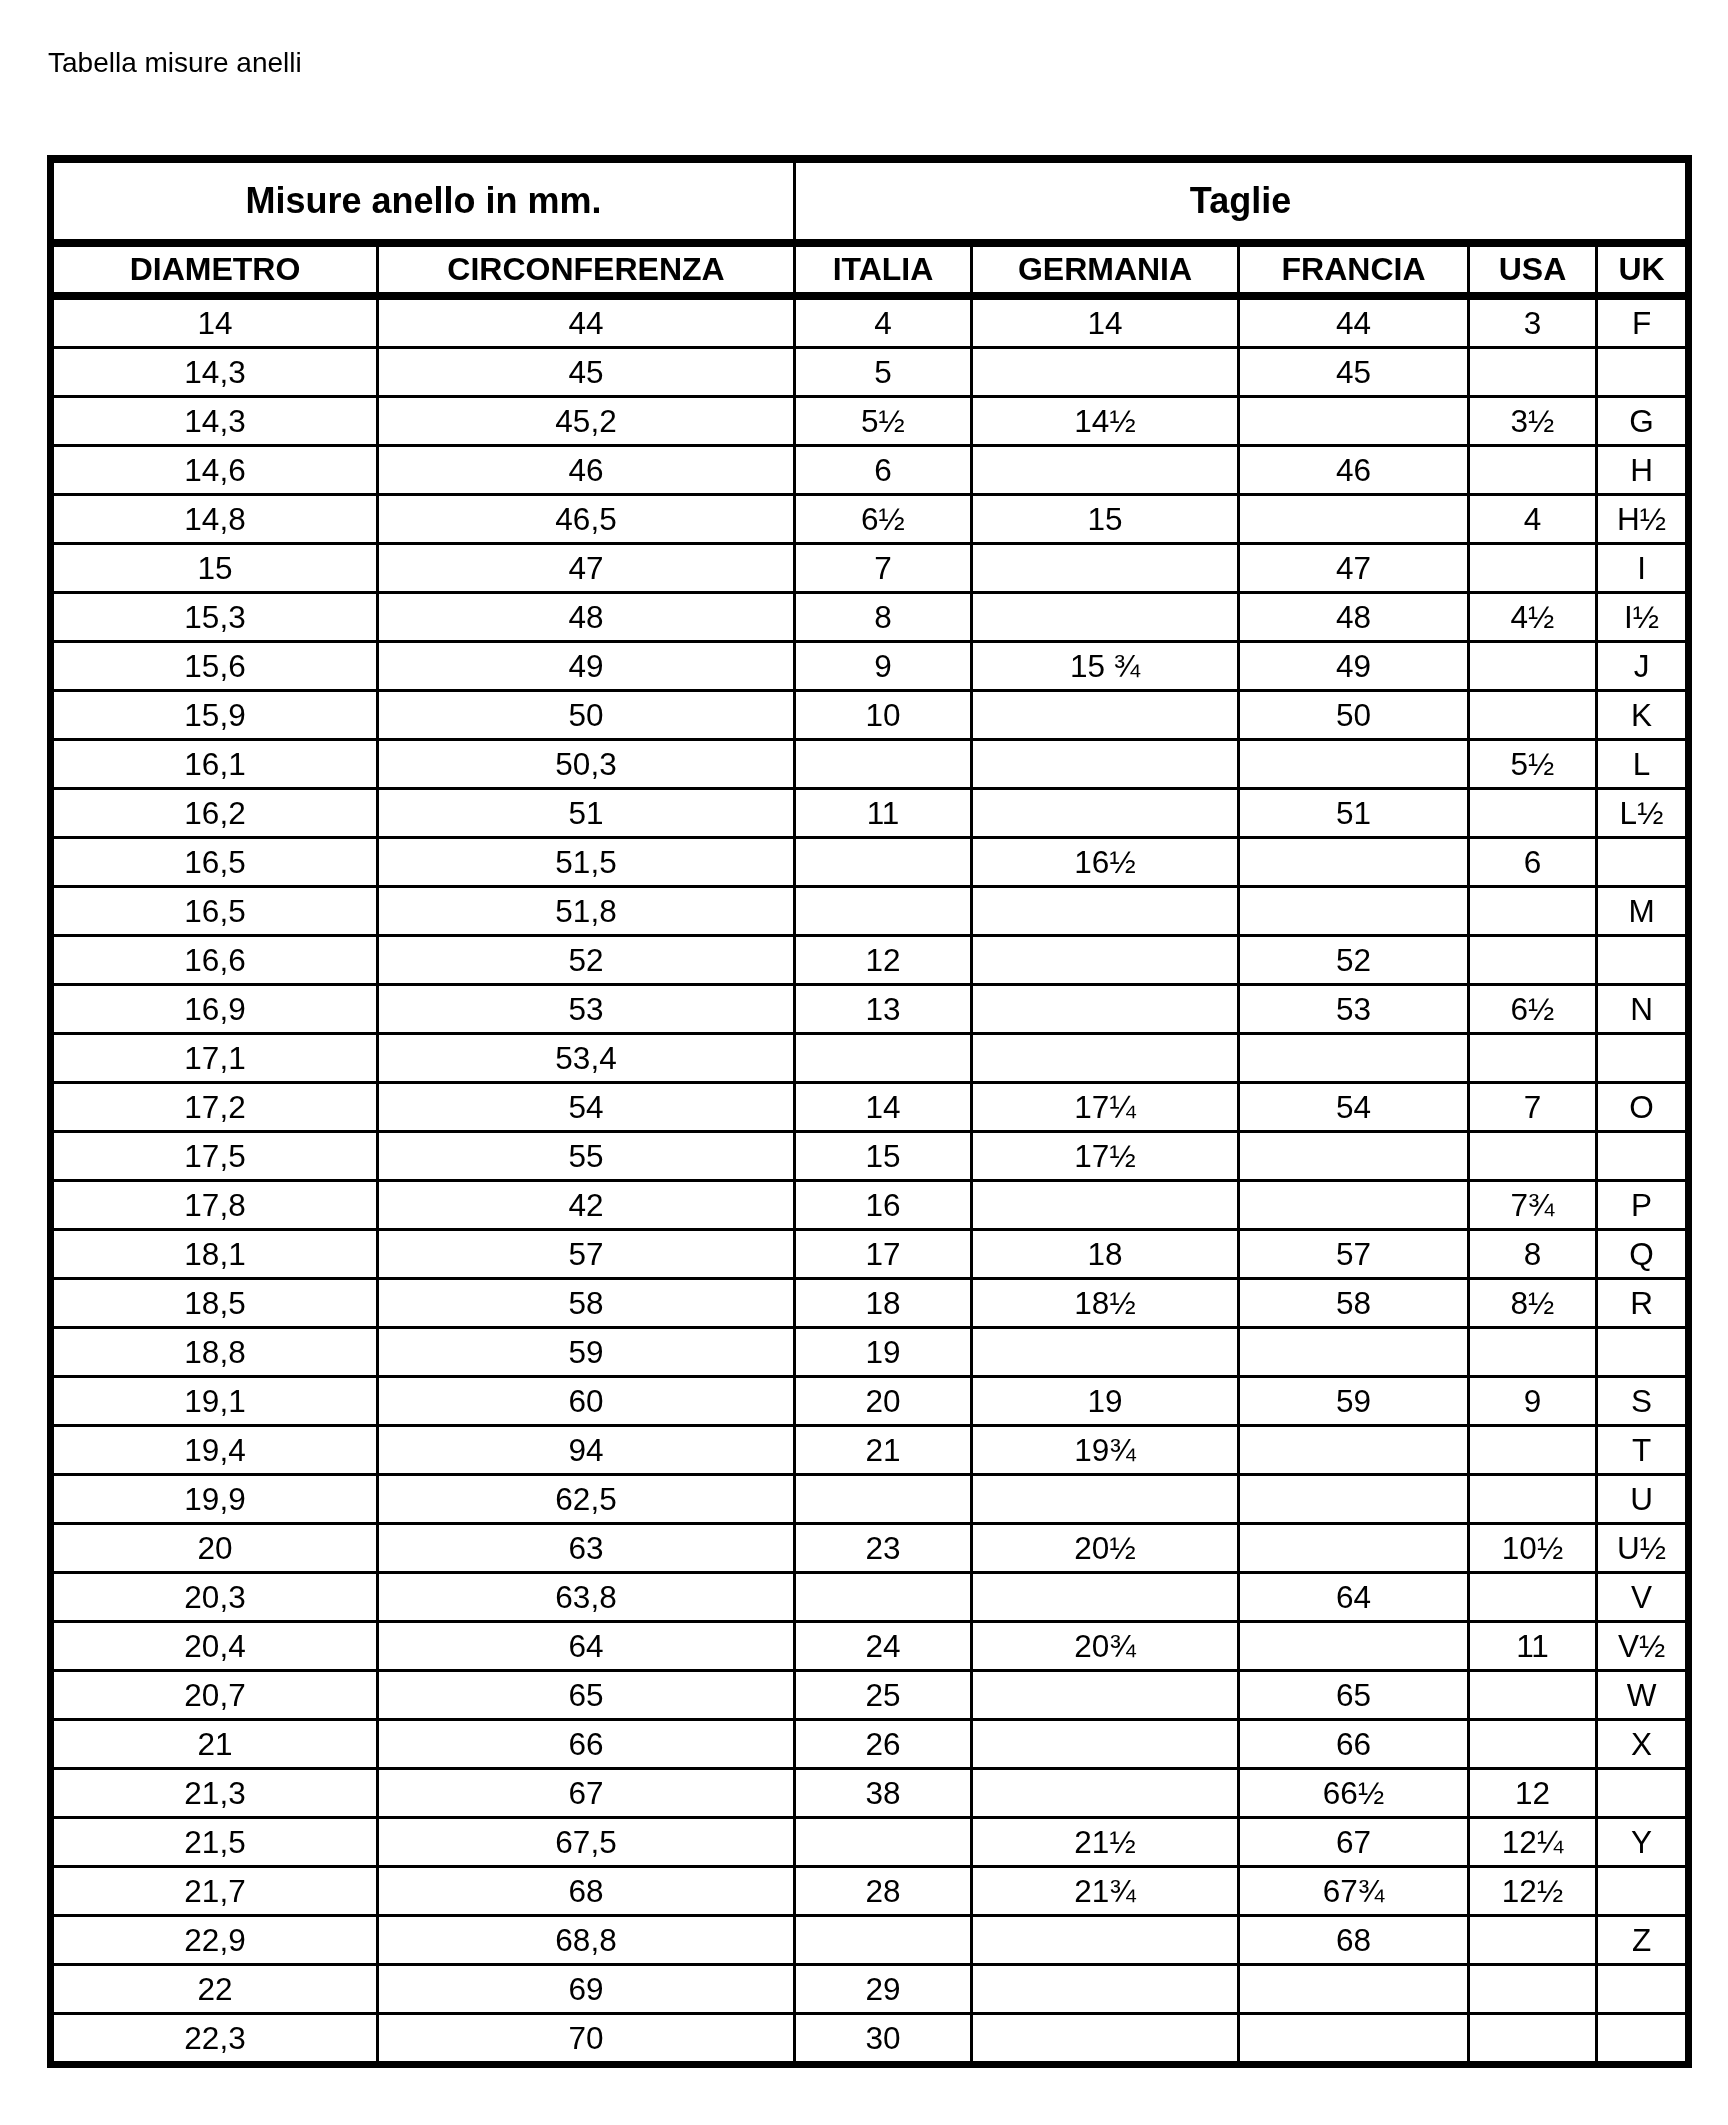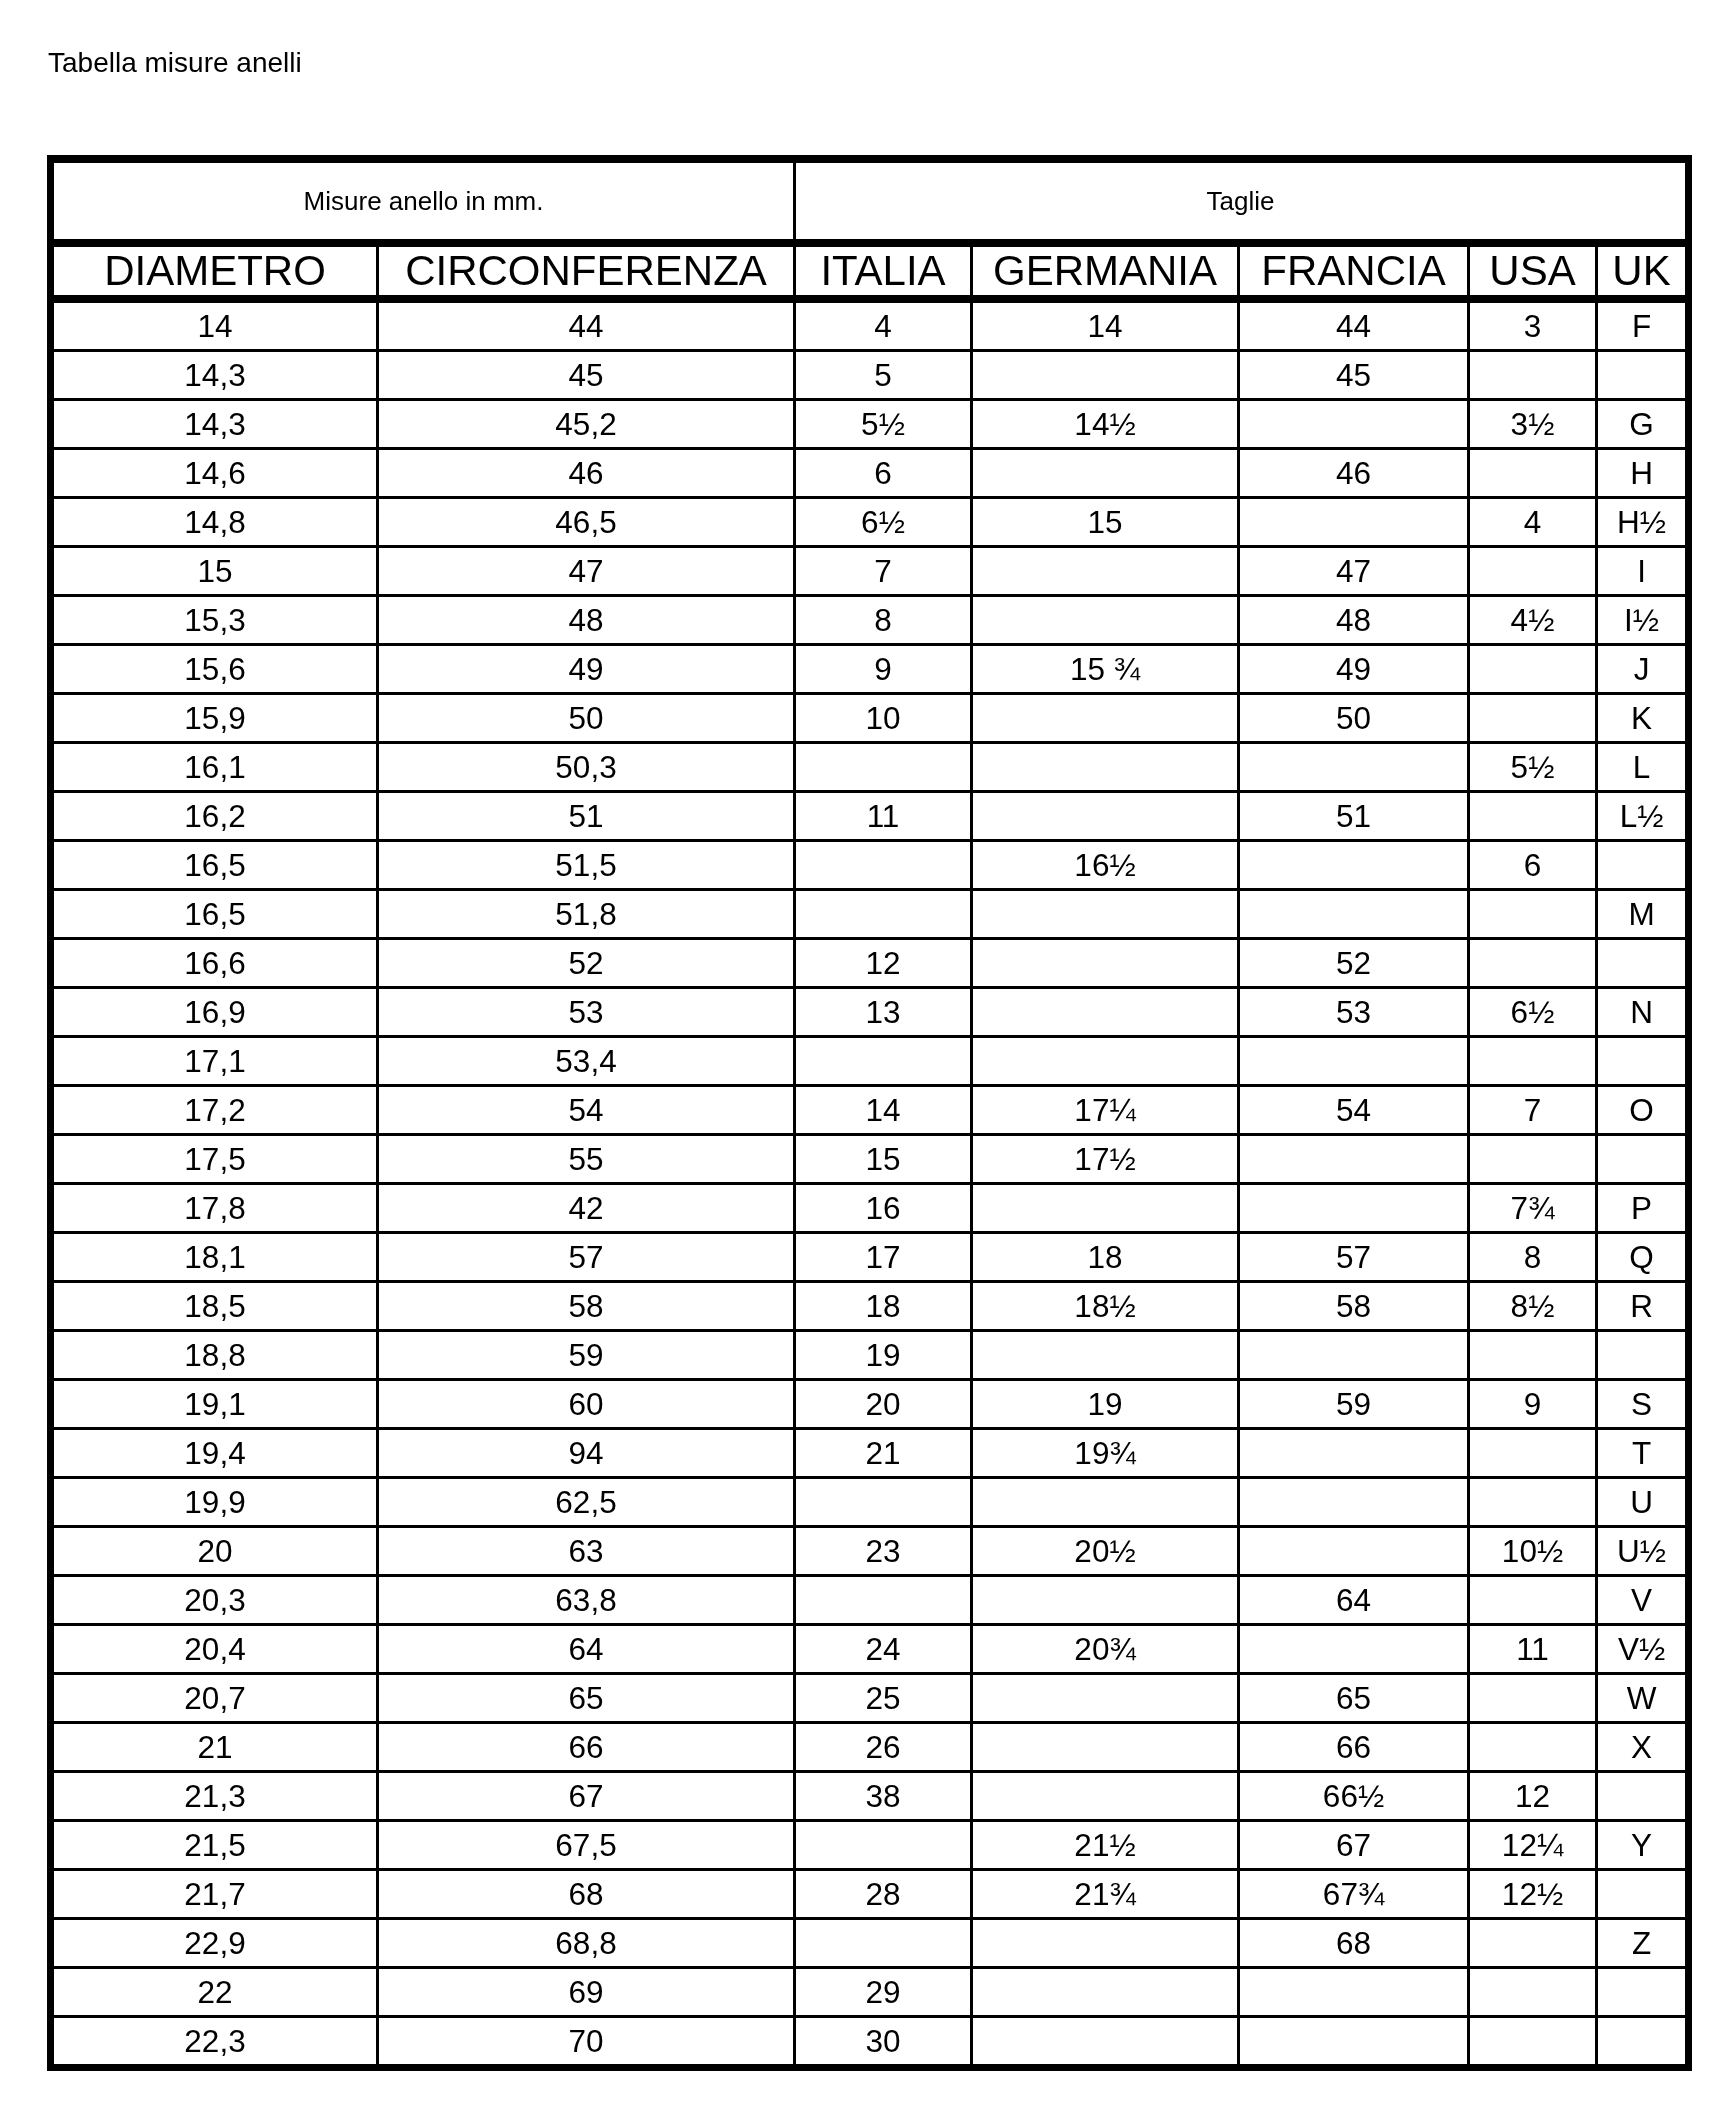--- a/index.html
+++ b/index.html
@@ -52,31 +52,31 @@
     overflow: hidden;
     white-space: nowrap;
   }
   
   table.ring-table {
     border: 7.2px solid #000000;
   }
   
   tr.group-header-row th {
     height: 76px;
-    font-size: 26px;
-    font-weight: 400;
+    font-size: 36px;
+    font-weight: 700;
     border-bottom: 8px solid #000000;
     border-top: 8px solid #000000;
     text-align: center;
   }
   
   tr.column-header-row th {
     height: 45px;
-    font-size: 42px;
-    font-weight: 400;
+    font-size: 32px;
+    font-weight: 700;
     border-bottom: 8px solid #000000;
   }
   
   th.group-misure, td.col-1 { border-right-width: 4.5px; }
   
   tbody td {
     height: 46px;
     font-size: 31.5px;
     font-weight: 400;
   }

